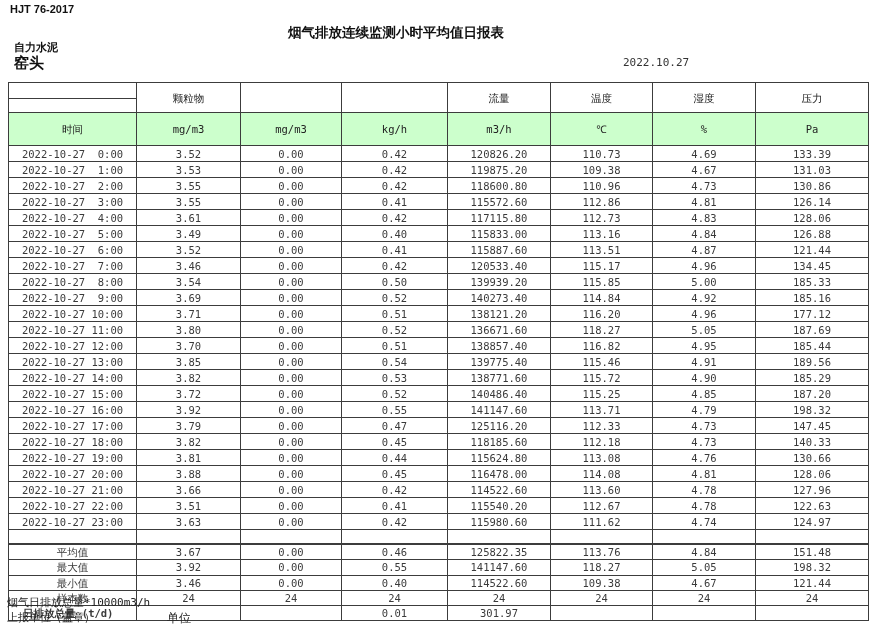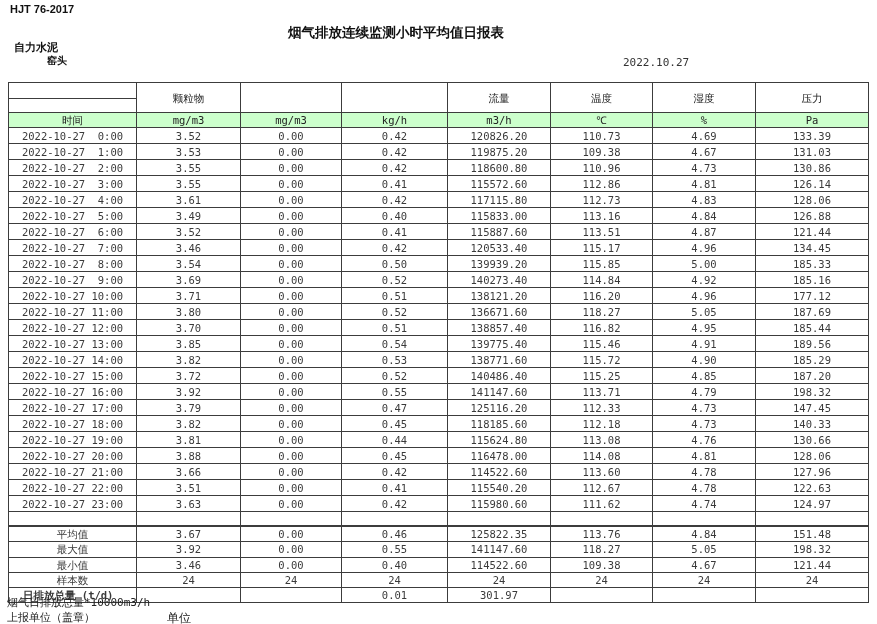--- a/index.html
+++ b/index.html
@@ -2,30 +2,30 @@
 <html><head>
 <meta charset="utf-8">
 <style>
   * { box-sizing: border-box; margin: 0; padding: 0; }
   html, body { width: 877px; height: 624px; background: #ffffff; overflow: hidden; }
   body { position: relative; font-family: "DejaVu Sans Mono", "Liberation Sans", sans-serif; color: #3a3a3a; }
 
   .doc-code { position: absolute; top: 3px; left: 10px; font-weight: bold; font-size: 11px; color: #111; font-family: "Liberation Sans", sans-serif; }
   .title { position: absolute; top: 24px; left: 0; width: 792px; text-align: center; font-weight: bold; font-size: 13.5px; color: #111; font-family: "Liberation Sans", sans-serif; }
   .company { position: absolute; top: 40px; left: 14px; font-weight: bold; font-size: 11px; color: #111; font-family: "Liberation Sans", sans-serif; }
-  .location { position: absolute; top: 54px; left: 14px; font-weight: bold; font-size: 10px; color: #111; font-family: "Liberation Sans", sans-serif; margin-left: 33px; }
+  .location { position: absolute; top: 54px; left: 14px; font-weight: bold; font-size: 15px; color: #111; font-family: "Liberation Sans", sans-serif; }
   .date { position: absolute; top: 56px; left: 623px; font-size: 11px; color: #333; }
 
   .tablewrap { position: absolute; top: 82px; left: 8px; width: 861px; }
   table { border-collapse: collapse; table-layout: fixed; width: 860px; }
   td { border: 1px solid #3c3c3c; font-size: 10.5px; text-align: center; vertical-align: middle; overflow: hidden; white-space: pre; line-height: 14px; padding: 0 2px; }
   thead td { color: #222; }
   tr.gh1 { height: 16px; }
   tr.gh2 { height: 14px; }
-  tr.unitrow { height: 15px; }
+  tr.unitrow { height: 33px; }
   tr.unitrow td { background: #ccffcc; }
   tbody tr { height: 16px; }
   tbody tr.spacer { height: 14px; }
   table.summary { }
   table.summary tbody tr { height: 15.3px; }
   td.leftlab { text-align: left; padding-left: 14px; font-weight: bold; }
 
   .footnote { position: absolute; top: 595px; left: 7px; font-size: 11px; color: #222; }
   .footline2 { position: absolute; top: 610px; left: 7px; font-size: 11px; color: #222; }
   .unitlabel { position: absolute; top: 610px; left: 167px; font-size: 12px; color: #222; }

